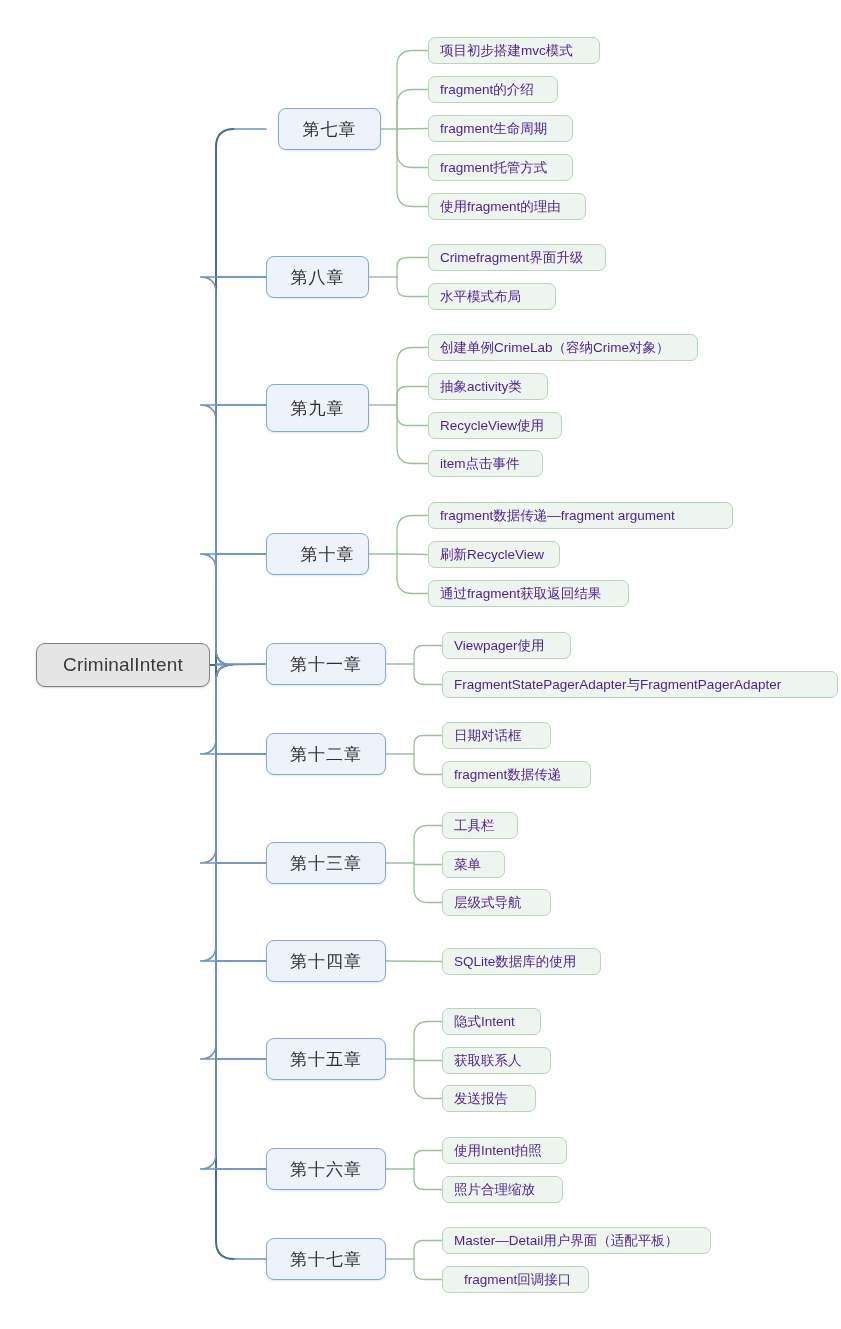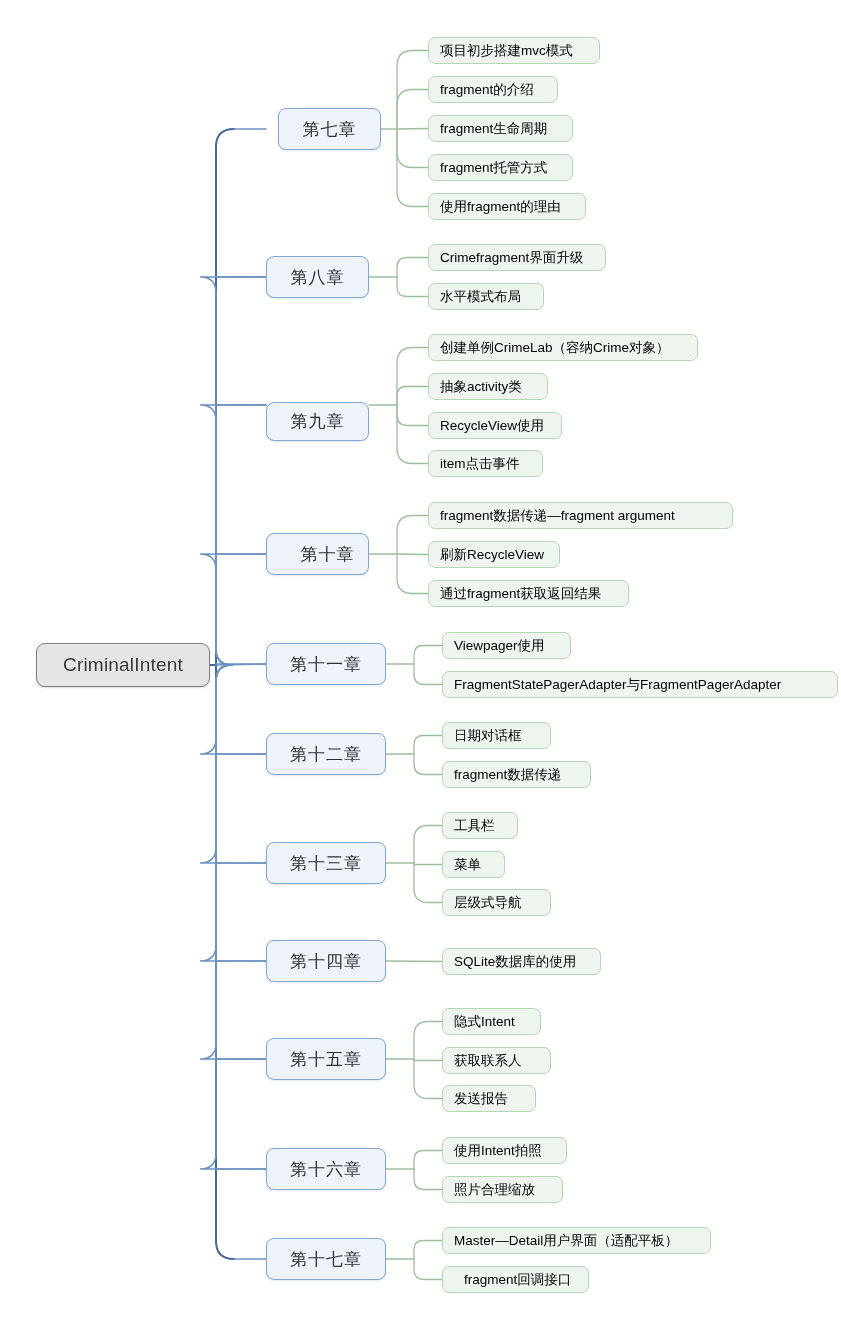--- a/index.html
+++ b/index.html
@@ -70,21 +70,21 @@
   
   .node.leaf {
     border: 1px solid #b9d3b9;
     background: #eef5ee;
     border-radius: 7px;
     justify-content: flex-start;
     padding: 0 11px;
   }
   .node.leaf .node-label {
     font-size: 13.5px;
-    color: #000000;
+    color: #4c1d95;
   }
 </style>
 </head>
 <body>
 
 <div id="canvas">
   <svg id="links" viewBox="0 0 841 1329" width="841" height="1329">
       <path d="M 210 665 L 216 665" fill="none" stroke="#44699c" stroke-width="2" stroke-linecap="round"></path>
       <path d="M 216 665 L 216 147 Q 216 129 234 129" fill="none" stroke="#44699c" stroke-width="2" stroke-linecap="round"></path>
       <path d="M 216 665 L 216 1241 Q 216 1259 234 1259" fill="none" stroke="#44699c" stroke-width="2" stroke-linecap="round"></path>
@@ -169,24 +169,24 @@
       </div>
       <div class="node leaf" style="left: 428px; top: 193px; width: 158px; height: 27px;">
         <span class="node-label">使用fragment的理由</span>
       </div>
       <div class="node chapter" style="left: 266px; top: 256px; width: 103px; height: 42px;">
         <span class="node-label">第八章</span>
       </div>
       <div class="node leaf" style="left: 428px; top: 244px; width: 178px; height: 27px;">
         <span class="node-label">Crimefragment界面升级</span>
       </div>
-      <div class="node leaf" style="left: 428px; top: 283px; width: 116px; height: 27px;">
+      <div class="node leaf" style="left: 428px; top: 283px; width: 128px; height: 27px;">
         <span class="node-label">水平模式布局</span>
       </div>
-      <div class="node chapter" style="left: 266px; top: 384px; width: 103px; height: 39px; margin-top: 18px;">
+      <div class="node chapter" style="left: 266px; top: 384px; width: 103px; height: 48px;">
         <span class="node-label">第九章</span>
       </div>
       <div class="node leaf" style="left: 428px; top: 334px; width: 270px; height: 27px;">
         <span class="node-label">创建单例CrimeLab（容纳Crime对象）</span>
       </div>
       <div class="node leaf" style="left: 428px; top: 373px; width: 120px; height: 27px;">
         <span class="node-label">抽象activity类</span>
       </div>
       <div class="node leaf" style="left: 428px; top: 412px; width: 134px; height: 27px;">
         <span class="node-label">RecycleView使用</span>

